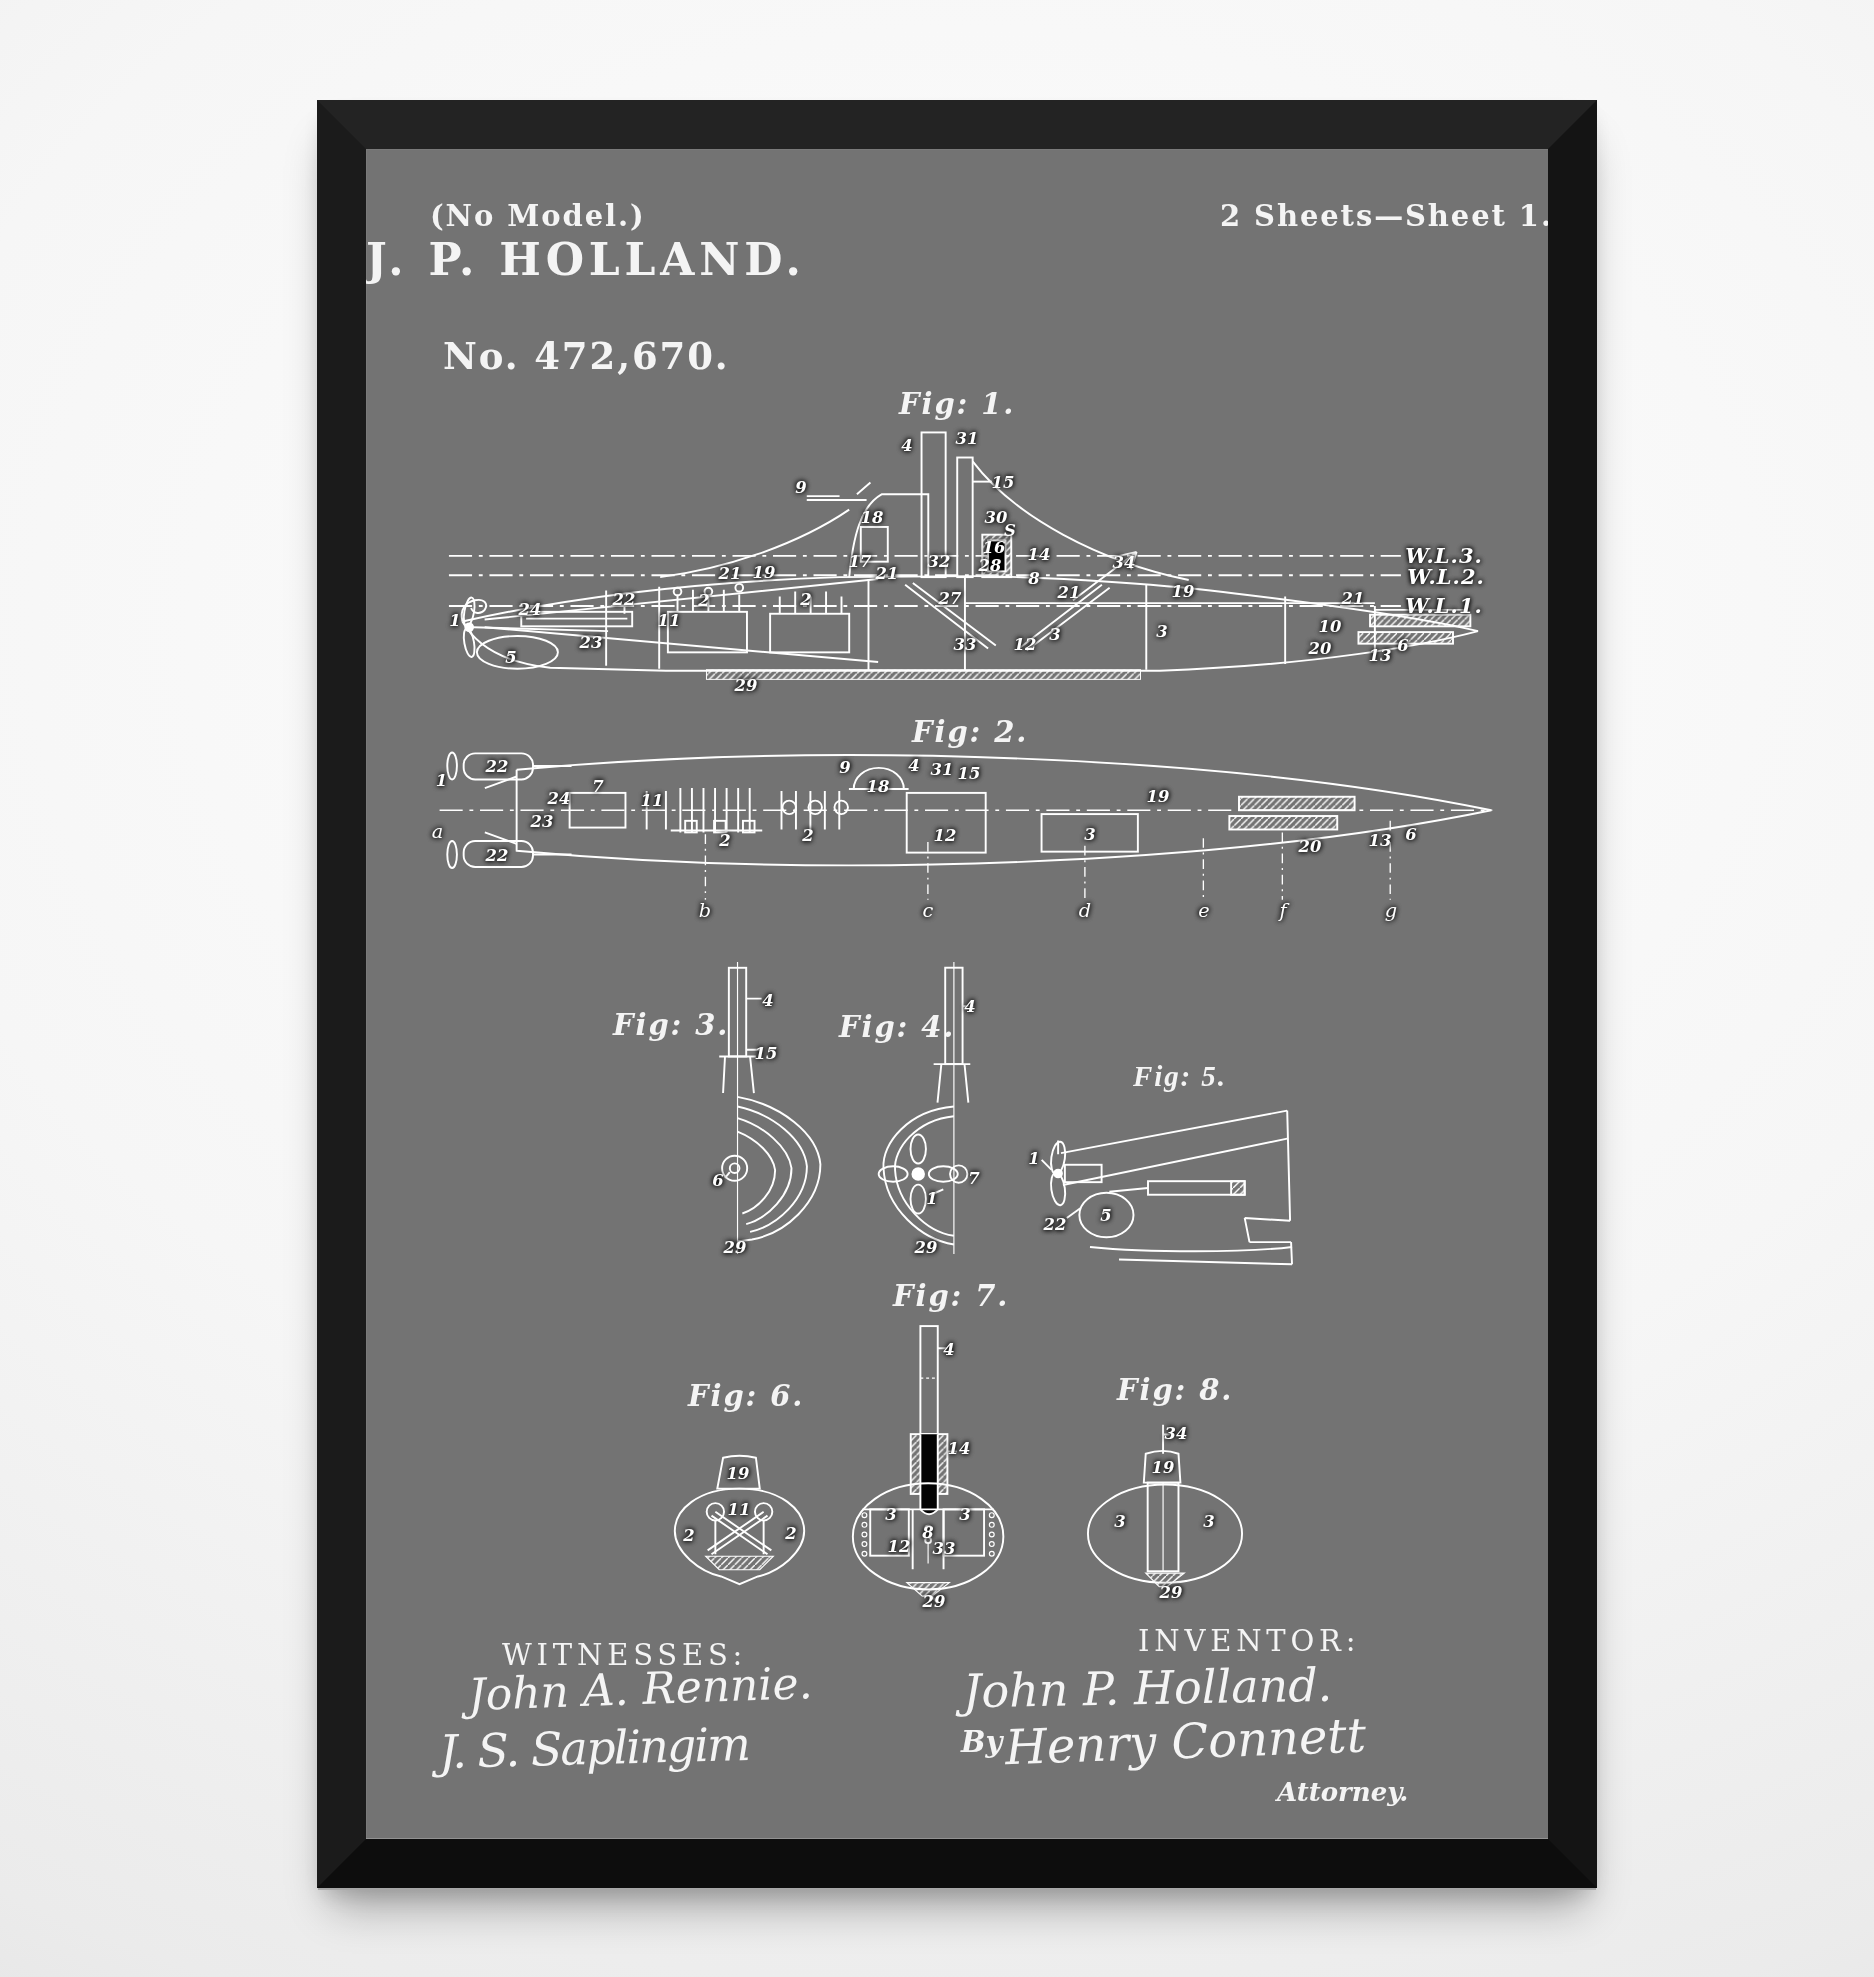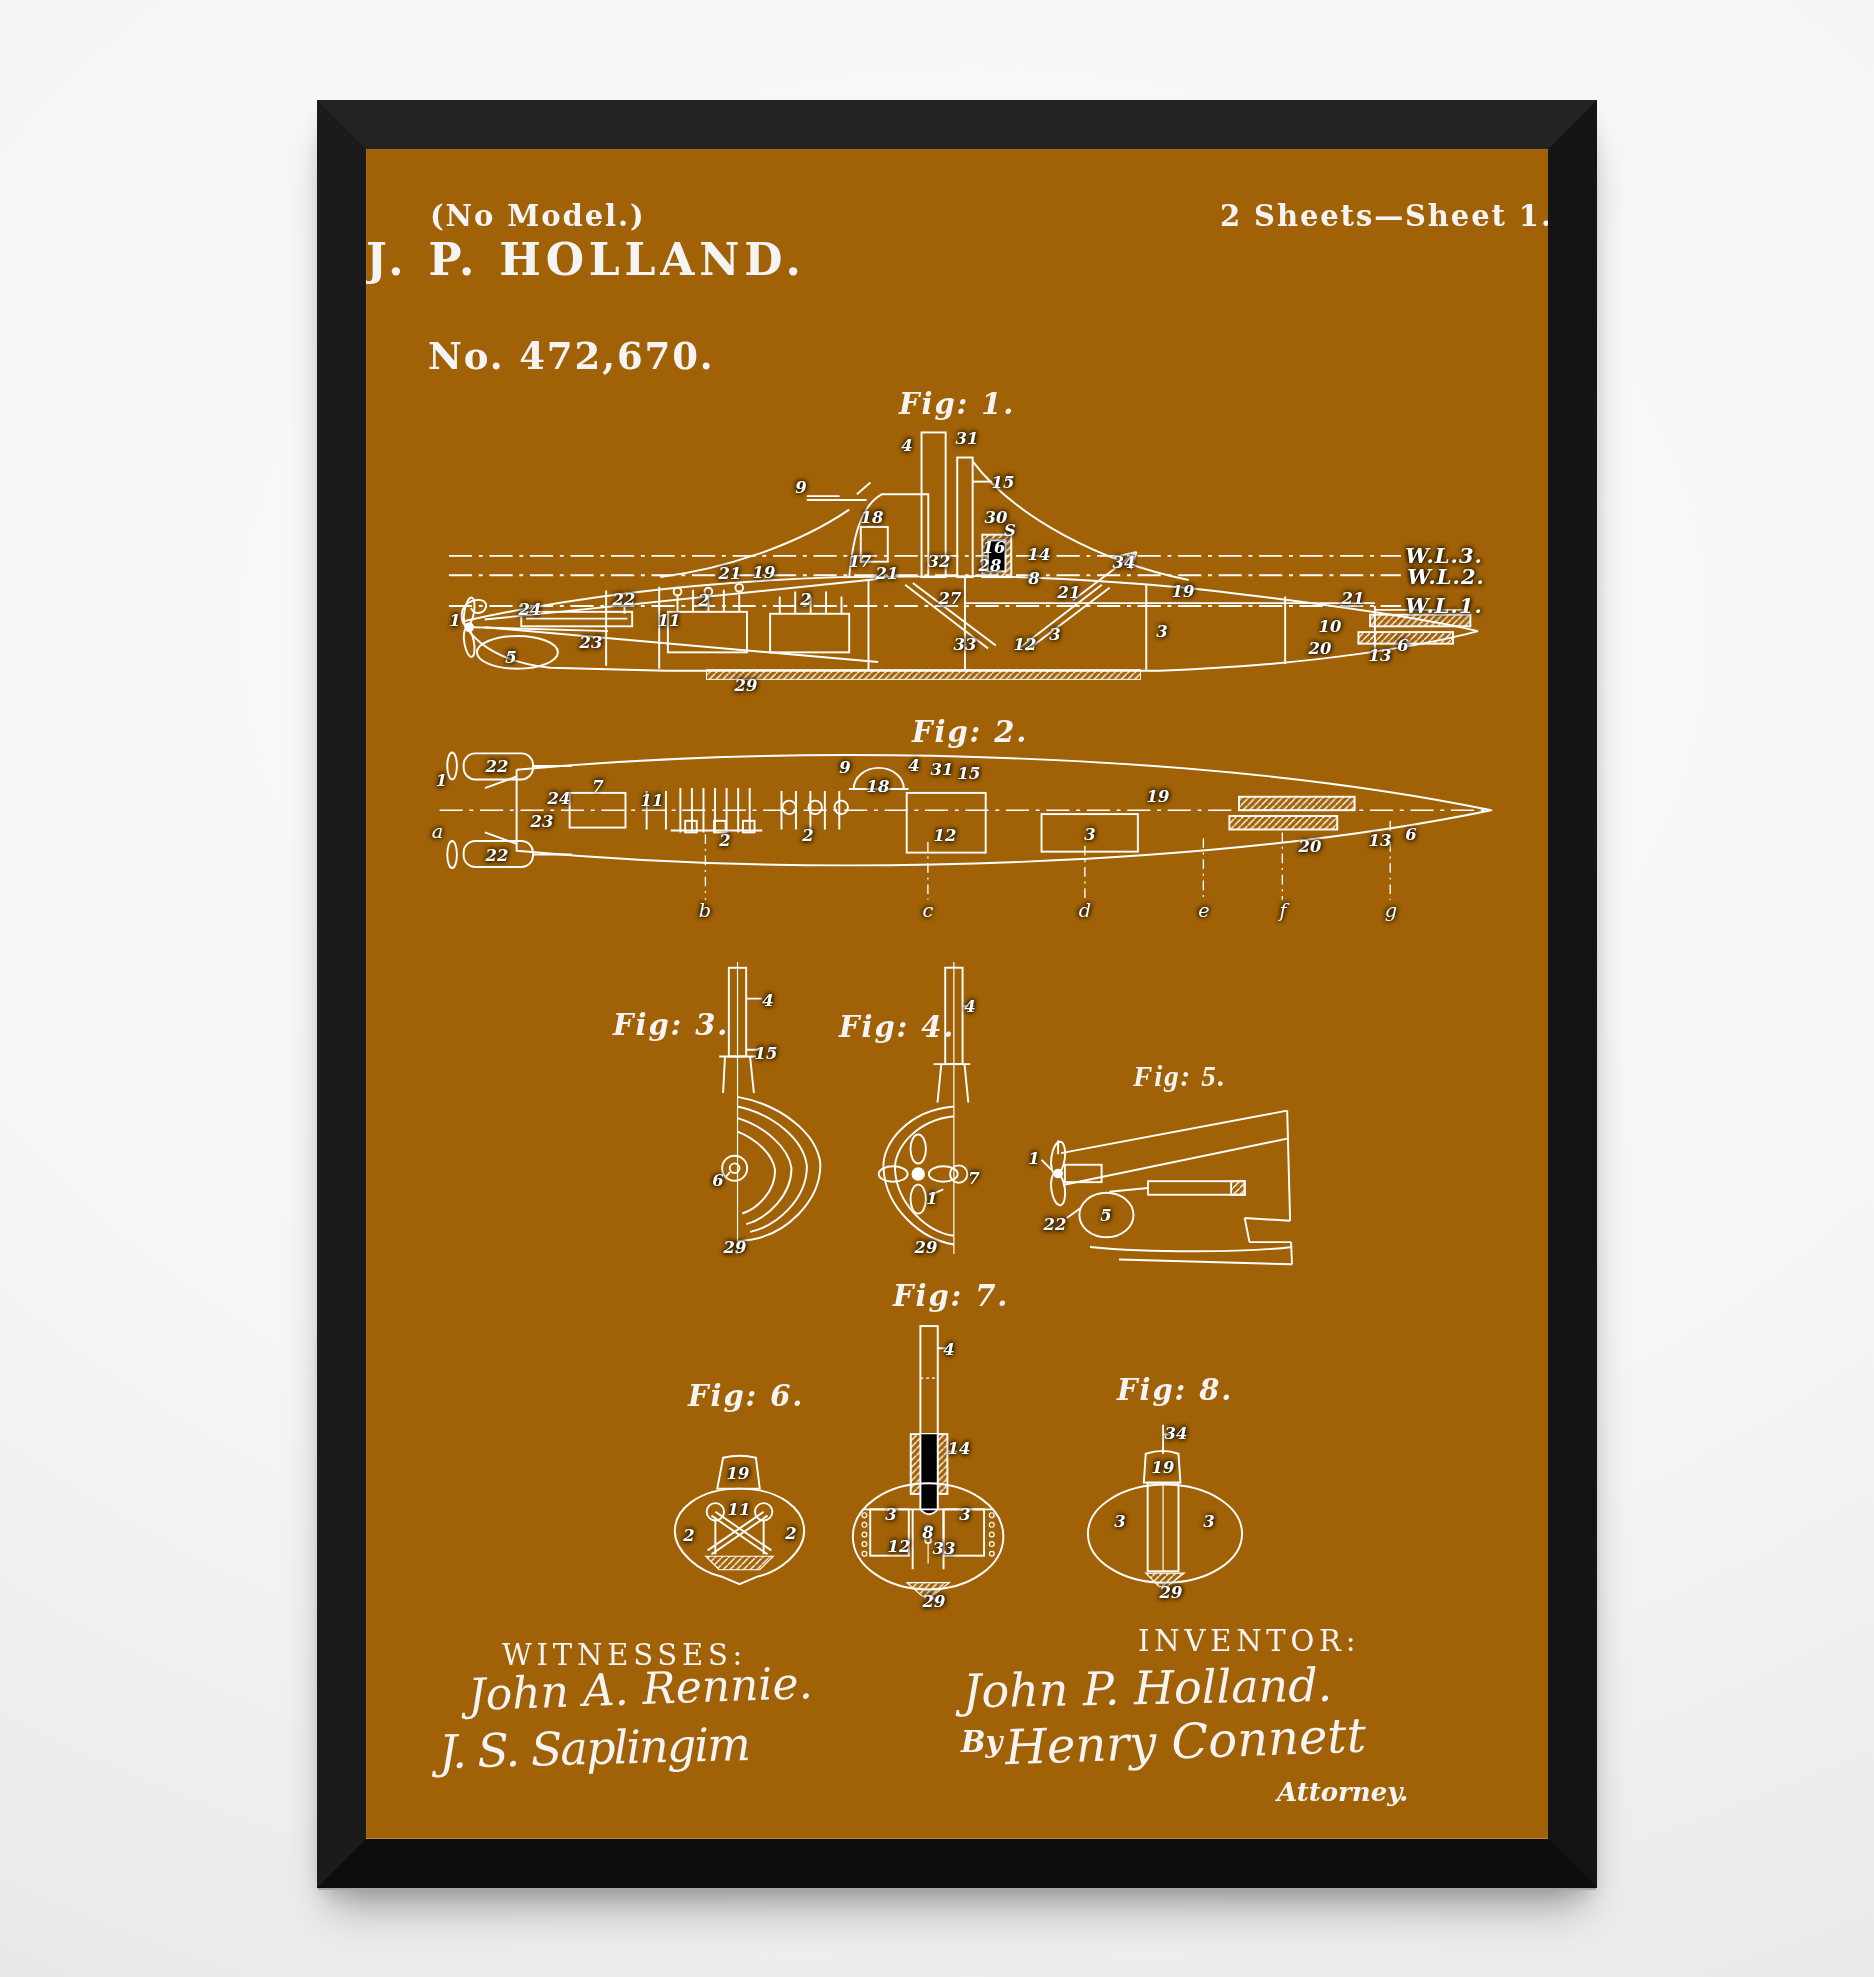--- a/index.html
+++ b/index.html
@@ -16,30 +16,30 @@
     position:absolute;left:317px;top:100px;width:1280px;height:1788px;
     box-sizing:border-box;background:#000;
     border:49px solid #171717;
     border-top-color:#232323;border-left-color:#1b1b1b;
     border-right-color:#141414;border-bottom-color:#0d0d0d;
     box-shadow:0 2.9px 0 -1px #a6a6a6,
                0 31px 42px -13.5px rgba(0,0,0,0.32),
                0 11.6px 19.3px -5.8px rgba(0,0,0,0.14);
   }
   .paper{
-    position:absolute;inset:0;background:#a16207;color:#f4f4f4;overflow:hidden;
+    position:absolute;inset:0;background:#737373;color:#f4f4f4;overflow:hidden;
     box-shadow:inset 0 -1px 0 rgba(255,255,255,0.22), inset 1px 1px 0 rgba(255,255,255,0.05);
   }
   .ptext{position:absolute;white-space:nowrap;}
   .slab{font-weight:bold;letter-spacing:1.9px;}
   .no-model{left:64px;top:50px;font-size:29px;}
   .sheet-info{left:854px;top:50px;font-size:29px;}
   .name-line{left:0;top:85px;width:888px;text-align:left;font-size:44px;letter-spacing:4.8px;}
   .title-line{left:0;top:137px;width:888px;text-align:center;font-size:30px;letter-spacing:2.9px;}
-  .patent-number{left:62px;top:185px;font-size:37px;}
+  .patent-number{left:77px;top:185px;font-size:37px;}
   .patent-date{left:647px;top:185px;width:442px;text-align:right;font-size:37px;}
   .figcap{
     position:absolute;font-style:italic;font-weight:bold;font-size:29px;
     letter-spacing:1.9px;white-space:nowrap;
   }
   .cap1{left:533px;top:238px;}  .cap2{left:546px;top:566px;}
   .cap3{left:247px;top:859px;}  .cap4{left:473px;top:861px;}
   .cap5{left:767px;top:911px;font-family:Liberation Serif, serif;}  .cap7{left:527px;top:1130px;}
   .cap6{left:322px;top:1230px;} .cap8{left:751px;top:1224px;}
   .fig{position:absolute;}

